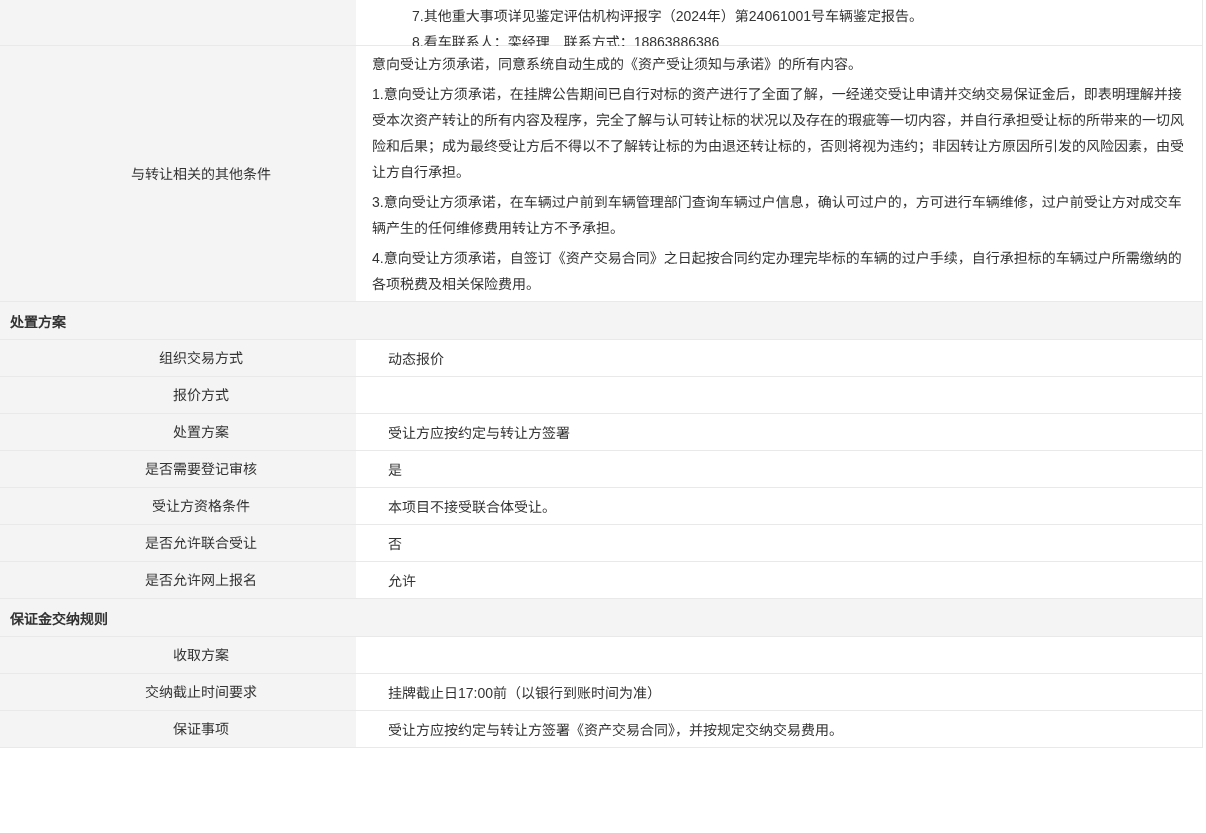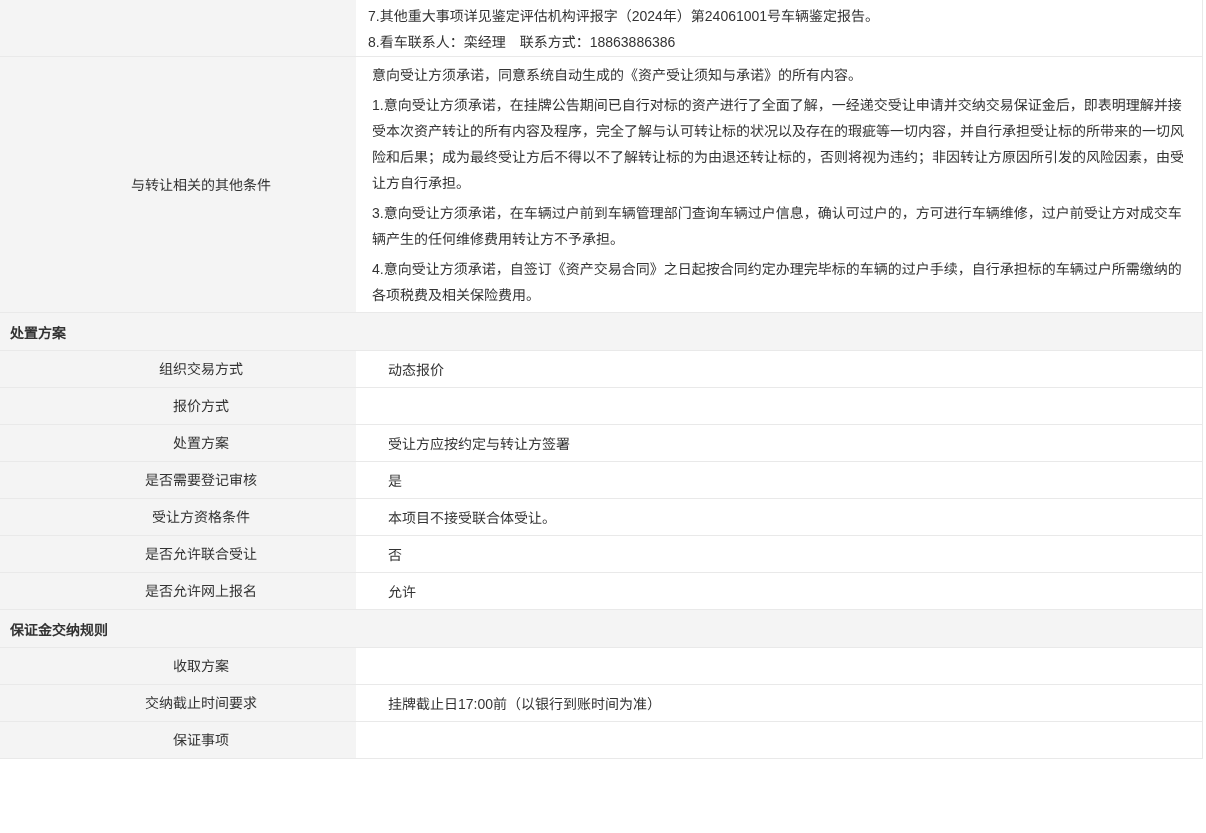--- a/index.html
+++ b/index.html
@@ -56,21 +56,22 @@
     height: 38px;
     background: #f4f4f4;
     display: flex;
     align-items: center;
     padding-left: 10px;
     font-weight: bold;
     border-bottom: 1px solid #e9e9e9;
     box-sizing: border-box;
   }
   .partial-row {
-    height: 57px;
+    height: 46px;
+    gap: 44px;
   }
   .partial-row .value-cell {
     display: block;
     padding-top: 3px;
   }
   .partial-row .value-cell div {
     line-height: 26px;
   }
   .conditions-row .value-cell {
     display: block;
@@ -144,15 +145,16 @@
   <div class="row data-row">
     <div class="label-cell">收取方案</div>
     <div class="value-cell"></div>
   </div>
   <div class="row data-row">
     <div class="label-cell">交纳截止时间要求</div>
     <div class="value-cell">挂牌截止日17:00前（以银行到账时间为准）</div>
   </div>
   <div class="row data-row">
     <div class="label-cell">保证事项</div>
+    <div class="value-cell">受让方应按约定与转让方签署《资产交易合同》，并按规定交纳交易费用。</div>
   </div>
 
 </div>
 
 </body></html>

